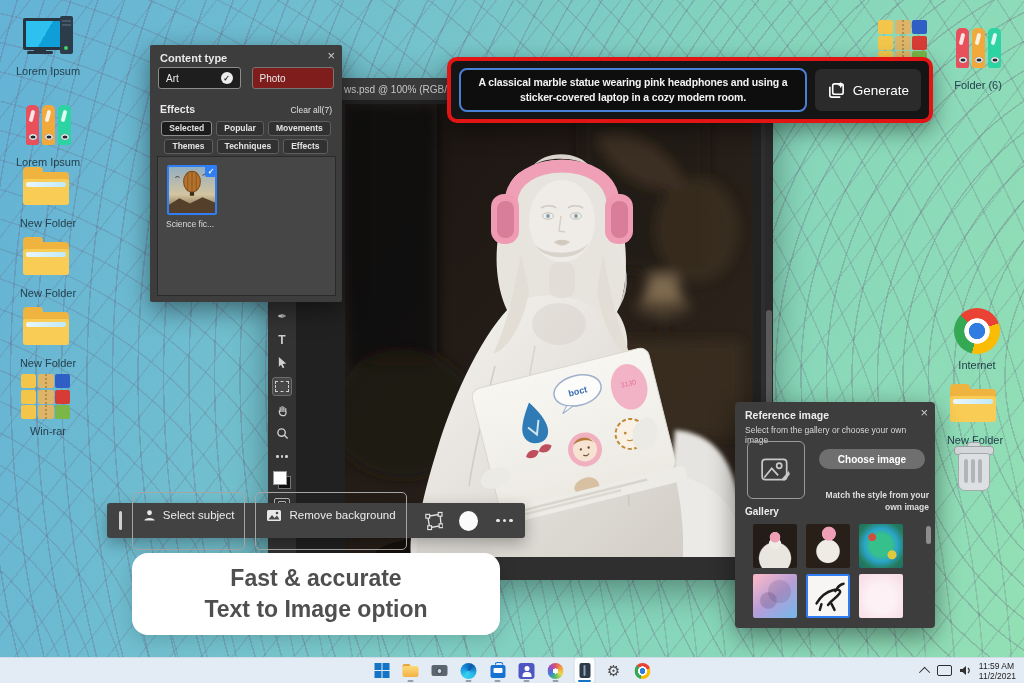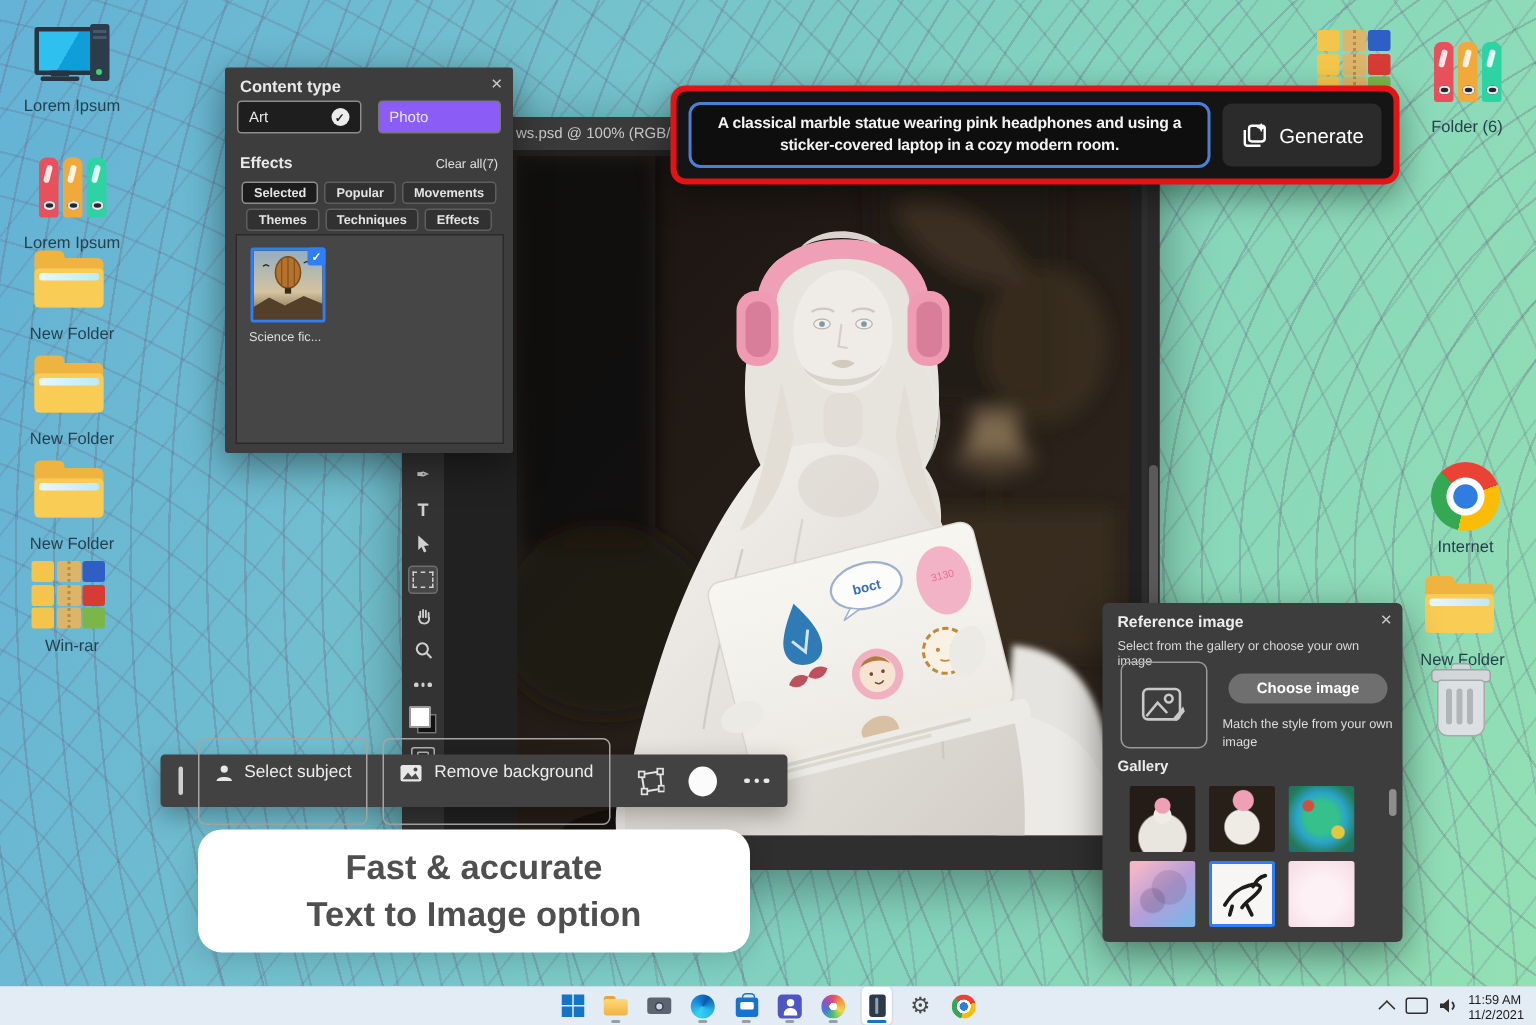--- a/index.html
+++ b/index.html
@@ -76,21 +76,21 @@
   #canvas{position:absolute;left:28px;top:22px;right:12px;bottom:23px;background:#212121;}
   #photo{position:absolute;left:49px;top:4px;right:8px;bottom:0;}
   #photo svg{width:100%;height:100%;display:block;}
   #vscroll{position:absolute;right:0;top:22px;width:8px;bottom:23px;background:#2a2a2a;}
   #vscroll .thumb{position:absolute;left:1px;right:1px;top:46%;bottom:2px;background:#5a5a5a;border-radius:4px;}
   
   #ctp{left:150px;top:45px;width:192px;height:257px;background:#3d3d3d;border-radius:2px;color:#e9e9e9;box-shadow:0 8px 26px rgba(0,0,0,.45);}
   #ctp .hd{position:absolute;left:10px;top:7px;font-size:11px;font-weight:bold;}
   .closex{position:absolute;right:7px;top:4px;font-size:13px;color:#cccccc;line-height:13px;}
   .ct-tabs{position:absolute;left:8px;right:8px;top:22px;display:flex;gap:11px;}
-  .ct-tab{flex:1;height:20px;border:1px solid #767676;border-radius:3px;background:#8b5cf6;font-size:10px;display:flex;align-items:center;padding:0 7px;}
+  .ct-tab{flex:1;height:20px;border:1px solid #767676;border-radius:3px;background:#7f1d1d;font-size:10px;display:flex;align-items:center;padding:0 7px;}
   .ct-tab.on{background:#1e1e1e;border-color:#8c8c8c;justify-content:space-between;}
   .chk{width:12px;height:12px;border-radius:50%;background:#ececec;color:#1e1e1e;font-size:8px;display:flex;align-items:center;justify-content:center;font-weight:bold;}
   .fx-row{position:absolute;left:10px;right:10px;top:58px;display:flex;justify-content:space-between;align-items:baseline;}
   .fx-lab{font-size:10.5px;font-weight:bold;}
   .fx-clear{font-size:8.5px;color:#e0e0e0;}
   .tagwrap{position:absolute;left:5px;right:5px;top:76px;display:flex;flex-wrap:wrap;gap:3px 4px;justify-content:center;}
   .tag{font-size:8.5px;font-weight:bold;color:#e4e4e4;background:#313131;border:1px solid #5e5e5e;border-radius:3px;padding:2px 7px;line-height:9px;}
   .tag.on{background:#1c1c1c;border-color:#8d8d8d;}
   .well{position:absolute;left:7px;right:6px;top:111px;bottom:6px;background:#464646;border:1px solid #2a2a2a;}
   .thumbwrap{position:absolute;left:9px;top:8px;width:46px;height:46px;border:2px solid #2f7ef6;border-radius:2px;background:#333;}
@@ -107,21 +107,21 @@
   .sbtn{height:24px;border:1px solid #a5a5a5;border-radius:5px;display:flex;align-items:flex-start;gap:7px;padding:16px 10px;color:#ececec;font-size:11.5px;white-space:nowrap;}
   .wcirc{width:20px;height:20px;border-radius:50%;background:#fbfbfb;}
   .mdots{display:flex;gap:3px;}
   .mdots i{width:3.5px;height:3.5px;border-radius:50%;background:#e8e8e8;}
   
   #refp{left:735px;top:402px;width:200px;height:226px;background:#3d3d3d;border-radius:4px;color:#ececec;box-shadow:0 8px 26px rgba(0,0,0,.45);}
   #refp .hd{position:absolute;left:10px;top:7px;font-size:10.5px;font-weight:bold;}
   #refp .sub{position:absolute;left:10px;top:23px;right:10px;font-size:8.5px;color:#d8d8d8;}
   .dropbox{position:absolute;left:12px;top:39px;width:56px;height:56px;border:1px solid #9a9a9a;border-radius:6px;display:flex;align-items:center;justify-content:center;}
   .choosebtn{position:absolute;left:84px;top:47px;width:106px;height:20px;border-radius:10px;background:#6f6f6f;color:#ffffff;font-size:10px;font-weight:bold;display:flex;align-items:center;justify-content:center;}
-  .matcht{position:absolute;left:80px;top:74px;width:114px;text-align:left;font-size:8.5px;color:#dedede;line-height:12px;}
+  .matcht{position:absolute;left:80px;top:87px;width:114px;text-align:right;font-size:8.5px;color:#dedede;line-height:12px;font-weight:bold;}
   .gallab{position:absolute;left:10px;top:104px;font-size:10px;font-weight:bold;}
   .ggrid{position:absolute;left:18px;top:122px;display:grid;grid-template-columns:repeat(3,44px);gap:6px 9px;}
   .gt{width:44px;height:44px;border-radius:2px;box-sizing:border-box;overflow:hidden;}
   .gt.sel{border:2px solid #2f7ef6;}
   .g1{background:#241c16;background-image:radial-gradient(circle at 50% 30%, #ef9fb6 0 13%, rgba(0,0,0,0) 15%),radial-gradient(circle at 50% 44%, #efece6 0 17%, rgba(0,0,0,0) 19%),radial-gradient(circle at 50% 78%, #e9e6e0 0 38%, rgba(0,0,0,0) 41%);}
   .g2{background:#281f18;background-image:radial-gradient(circle at 52% 22%, #ef9fb6 0 16%, rgba(0,0,0,0) 18%),radial-gradient(circle at 50% 62%, #efece6 0 32%, rgba(0,0,0,0) 35%);}
   .g3{background:radial-gradient(circle at 30% 30%, #d14f3f 0 8%, rgba(0,0,0,0) 10%),radial-gradient(circle at 75% 70%, #e0c93f 0 9%, rgba(0,0,0,0) 11%),radial-gradient(circle at 50% 48%, #36c08b 0 34%, #2aa4c9 52%, #237a58 78%, #1c6e74);}
   .g4{background:radial-gradient(circle at 60% 40%, #46355229 0 30%, rgba(0,0,0,0) 32%),radial-gradient(circle at 35% 60%, #3d2c4a33 0 20%, rgba(0,0,0,0) 23%),linear-gradient(140deg,#f3b6c9 10%,#b79ed8 50%,#7fb3e8 90%);}
   .g5{background:#f7f6f4;display:flex;align-items:center;justify-content:center;}
   .g6{background:radial-gradient(circle at 50% 55%, #fdf1f5 0 40%, #f6d9e4);}

